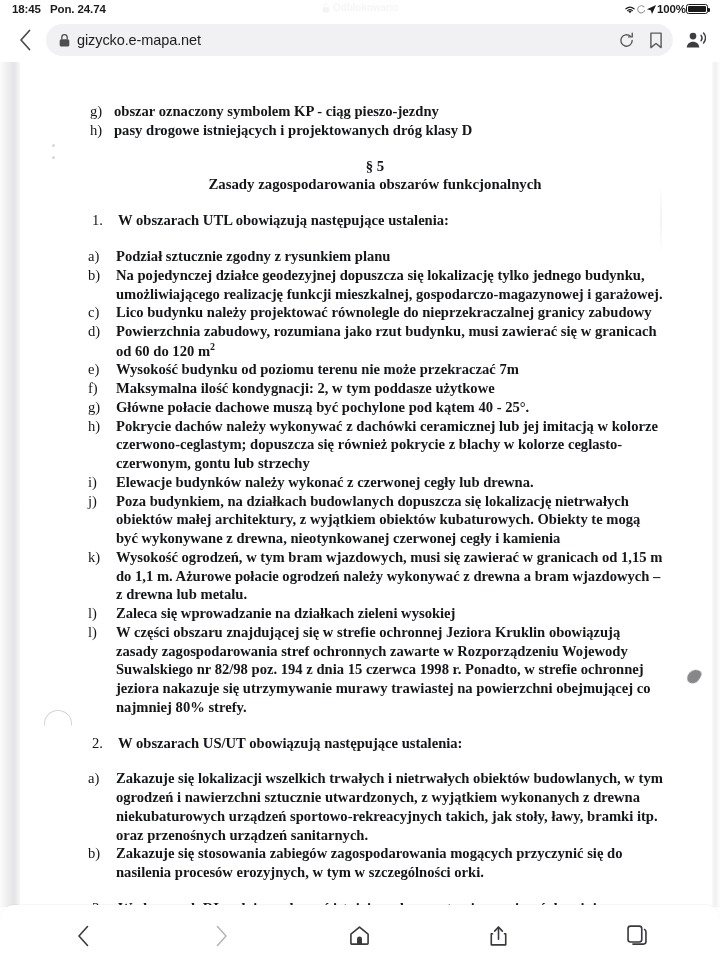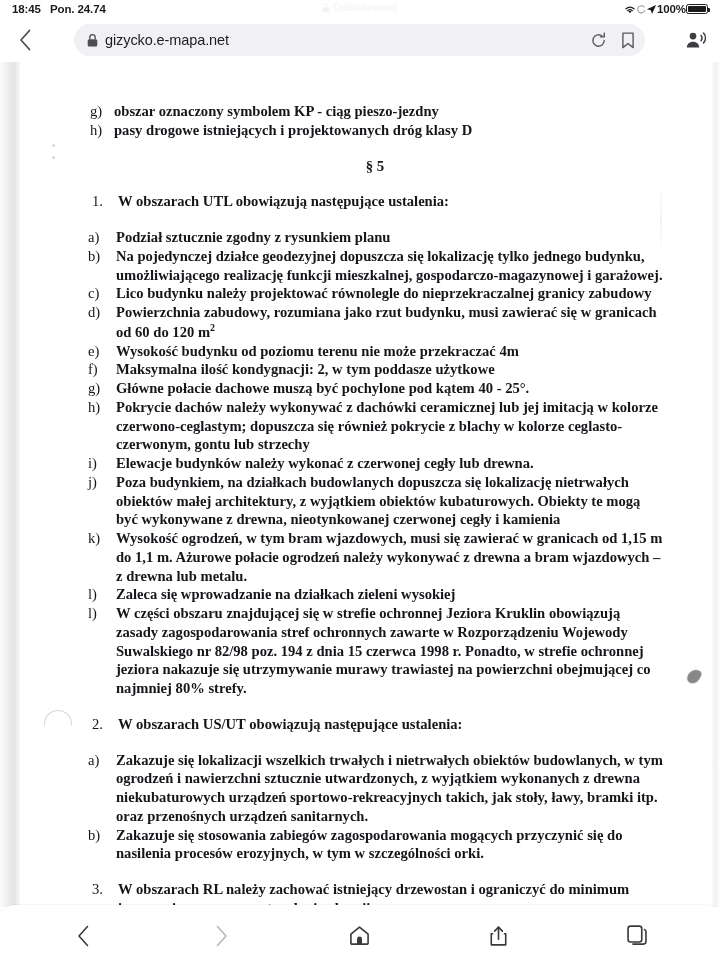--- a/index.html
+++ b/index.html
@@ -49,21 +49,20 @@
   }
   .batt i { display: block; width: 100%; height: 100%; background: #1b1b1b; border-radius: 1px; }
 
   
   .topbar {
     position: absolute; top: 18px; left: 0;
     width: 720px; height: 44px;
     background: #ffffff;
     display: flex; align-items: center;
     padding: 0 8px;
-    gap: 28px;
   }
   .nav-back-top {
     width: 34px; height: 34px;
     display: flex; align-items: center; justify-content: center;
     color: #4a4a4f; flex: none;
   }
   .urlbar {
     flex: 1 1 auto;
     height: 32px;
     background: #f1f1f3;
@@ -313,20 +312,21 @@
           <span class="li-body">obszar oznaczony symbolem KP - ciąg pieszo-jezdny</span>
         </div>
         <div class="list-item">
           <span class="li-mark">h)</span>
           <span class="li-body">pasy drogowe istniejących i projektowanych dróg klasy D</span>
         </div>
 
         <div class="gap-m"></div>
 
         <p class="section-head">§ 5</p>
+        <p class="section-head">Zasady zagospodarowania obszarów funkcjonalnych</p>
 
         <div class="gap-m"></div>
 
         <div class="list-item lvl-n">
           <span class="li-mark">1.</span>
           <span class="li-body">W obszarach UTL obowiązują następujące ustalenia:</span>
         </div>
 
         <div class="gap-m"></div>
 
@@ -341,21 +341,21 @@
         <div class="list-item lvl-a">
           <span class="li-mark">c)</span>
           <span class="li-body">Lico budynku należy projektować równolegle do nieprzekraczalnej granicy zabudowy</span>
         </div>
         <div class="list-item lvl-a">
           <span class="li-mark">d)</span>
           <span class="li-body"><span>Powierzchnia zabudowy, rozumiana jako rzut budynku, musi zawierać się w granicach od 60 do 120 m</span><span class="sup">2</span></span>
         </div>
         <div class="list-item lvl-a">
           <span class="li-mark">e)</span>
-          <span class="li-body">Wysokość budynku od poziomu terenu nie może przekraczać 4m</span>
+          <span class="li-body">Wysokość budynku od poziomu terenu nie może przekraczać 7m</span>
         </div>
         <div class="list-item lvl-a">
           <span class="li-mark">f)</span>
           <span class="li-body">Maksymalna ilość kondygnacji: 2, w tym poddasze użytkowe</span>
         </div>
         <div class="list-item lvl-a">
           <span class="li-mark">g)</span>
           <span class="li-body">Główne połacie dachowe muszą być pochylone pod kątem 40 - 25°.</span>
         </div>
         <div class="list-item lvl-a">

